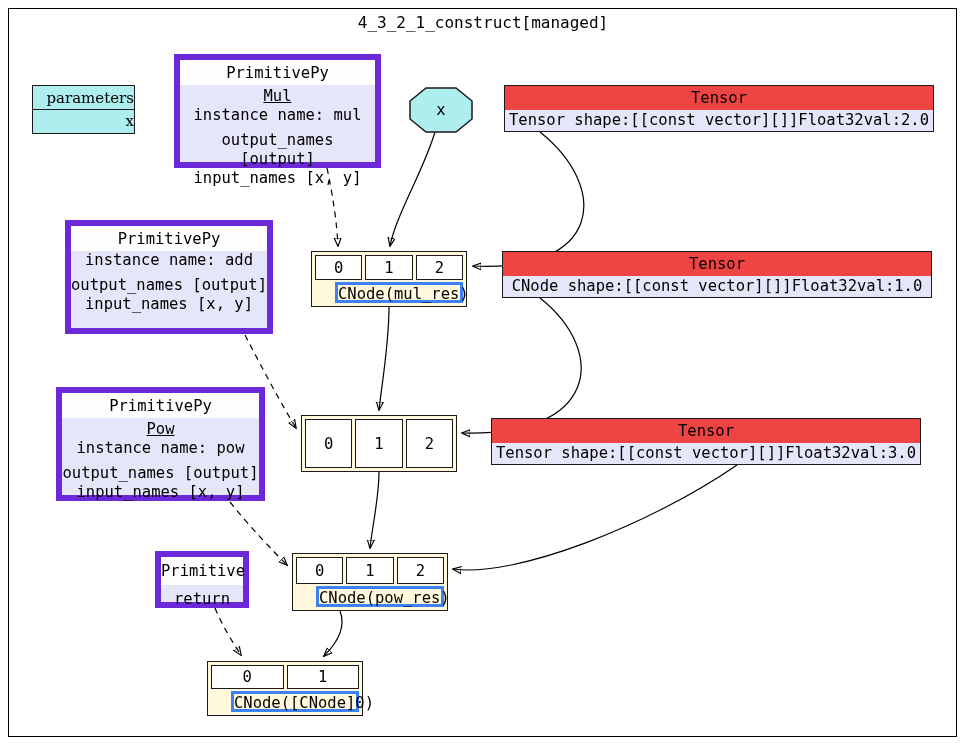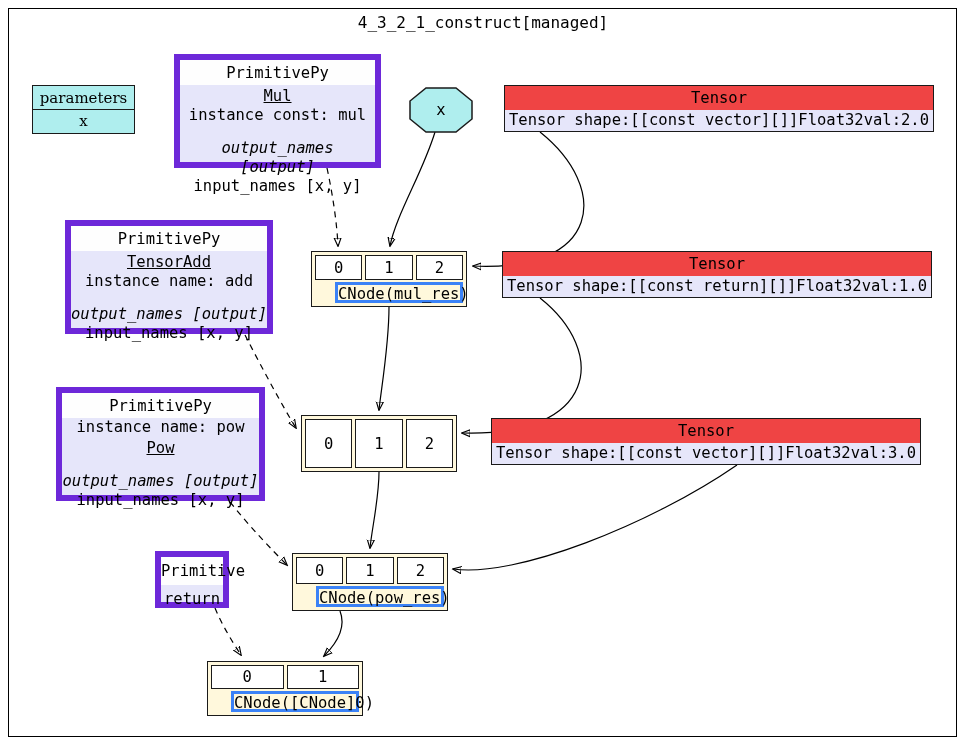--- a/index.html
+++ b/index.html
@@ -10,36 +10,36 @@
   .title { position:absolute; left:0; top:13px; width:100%; text-align:center;
            font-size:16px; letter-spacing:0; }
   .edges { position:absolute; left:0; top:0; width:966px; height:745px; pointer-events:none; }
   .edges path { fill:none; stroke:#000; stroke-width:1.2; }
   .edges path.dashed { stroke-dasharray:6,5; }
 
   .node { position:absolute; }
 
   
   .param { background:#afeeee; border:1px solid #1a1a1a;
-           font-family:"DejaVu Serif", serif; font-size:15px; text-align:center; }
+           font-family:"DejaVu Serif", serif; font-size:15px; text-align:right; }
   .param-header { border-bottom:1px solid #1a1a1a; line-height:22px; height:24px; padding-top:1px; }
   .param-item { line-height:22px; height:23px; }
 
   
   .octa-wrap { width:64px; height:46px; }
   .octa-wrap svg { position:absolute; left:0; top:0; }
   .octa-label { position:absolute; left:0; top:0; width:64px; height:46px;
                 display:flex; align-items:center; justify-content:center; font-size:15.5px; }
 
   
   .prim { background:#e6e6fa; border:6px solid #6d28d9; text-align:center; font-size:15.5px; }
   .prim-header { background:#fefefe; line-height:22px; height:25px; padding-top:2px; }
   .prim-line { line-height:19px; }
   .prim-line.first { margin-top:2px;text-decoration:underline; }
-  .prim-line.gap { margin-top:14px;font-style:italic; }
+  .prim-line.gap { margin-top:6px; }
   .prim.small .prim-header { height:28px; line-height:25px; }
   .prim.small .prim-line { line-height:28px; }
 
   
   .tensor { background:#e6e6fa; border:1px solid #1a1a1a; text-align:center; font-size:15.5px; }
   .tensor-header { background:#ef4444; line-height:22px; height:24px; padding-top:1px; }
   .tensor-body { line-height:21px; }
 
   
   .cnode { background:#fff8dc; border:1.5px solid #1a1a1a; padding:3px;
@@ -76,81 +76,80 @@
   </svg>
 
   <div class="node param" style="left:32px; top:85px; width:103px;">
     <div class="param-header">parameters</div>
     <div class="param-item">x</div>
   </div>
 
   <div class="node prim" style="left:174px; top:54px; width:207px; height:114px;">
     <div class="prim-header">PrimitivePy</div>
     <div class="prim-line first">Mul</div>
-    <div class="prim-line">instance const: mul</div>
+    <div class="prim-line">instance name: mul</div>
     <div class="prim-line gap">output_names [output]</div>
     <div class="prim-line">input_names [x, y]</div>
   </div>
 
   <div class="node octa-wrap" style="left:409px; top:87px;">
     <svg width="64" height="46">
       <polygon points="17,1 47,1 63,14 63,32 47,45 17,45 1,32 1,14" fill="#afeeee" stroke="#1a1a1a" stroke-width="1.5"></polygon>
     </svg>
     <div class="octa-label">x</div>
   </div>
 
   <div class="node tensor" style="left:504px; top:85px; width:430px; height:47px;">
     <div class="tensor-header">Tensor</div>
     <div class="tensor-body">Tensor shape:[[const vector][]]Float32val:2.0</div>
   </div>
 
   <div class="node prim" style="left:65px; top:220px; width:208px; height:114px;">
     <div class="prim-header">PrimitivePy</div>
-    <div class="prim-line first">TensorAdd</div>
     <div class="prim-line">instance name: add</div>
     <div class="prim-line gap">output_names [output]</div>
     <div class="prim-line">input_names [x, y]</div>
   </div>
 
   <div class="node cnode" style="left:311px; top:251px; width:156px; height:56px;">
     <div class="cnode-ports">
       <div class="cnode-port">0</div>
       <div class="cnode-port">1</div>
       <div class="cnode-port">2</div>
     </div>
     <div class="cnode-label">CNode(mul_res)</div>
   </div>
 
   <div class="node tensor" style="left:502px; top:251px; width:430px; height:47px;">
     <div class="tensor-header">Tensor</div>
-    <div class="tensor-body">Tensor shape:[[const return][]]Float32val:1.0</div>
+    <div class="tensor-body">CNode shape:[[const vector][]]Float32val:1.0</div>
   </div>
 
   <div class="node prim" style="left:56px; top:387px; width:209px; height:114px;">
     <div class="prim-header">PrimitivePy</div>
+    <div class="prim-line first">Pow</div>
     <div class="prim-line">instance name: pow</div>
-    <div class="prim-line first">Pow</div>
     <div class="prim-line gap">output_names [output]</div>
     <div class="prim-line">input_names [x, y]</div>
   </div>
 
   <div class="node cnode" style="left:301px; top:415px; width:156px; height:57px;">
     <div class="cnode-ports">
       <div class="cnode-port">0</div>
       <div class="cnode-port">1</div>
       <div class="cnode-port">2</div>
     </div>
   </div>
 
   <div class="node tensor" style="left:491px; top:418px; width:430px; height:47px;">
     <div class="tensor-header">Tensor</div>
     <div class="tensor-body">Tensor shape:[[const vector][]]Float32val:3.0</div>
   </div>
 
-  <div class="node prim small" style="left:155px; top:551px; width:74px; height:57px;">
+  <div class="node prim small" style="left:155px; top:551px; width:94px; height:57px;">
     <div class="prim-header">Primitive</div>
     <div class="prim-line">return</div>
   </div>
 
   <div class="node cnode" style="left:292px; top:553px; width:156px; height:58px;">
     <div class="cnode-ports">
       <div class="cnode-port">0</div>
       <div class="cnode-port">1</div>
       <div class="cnode-port">2</div>
     </div>

